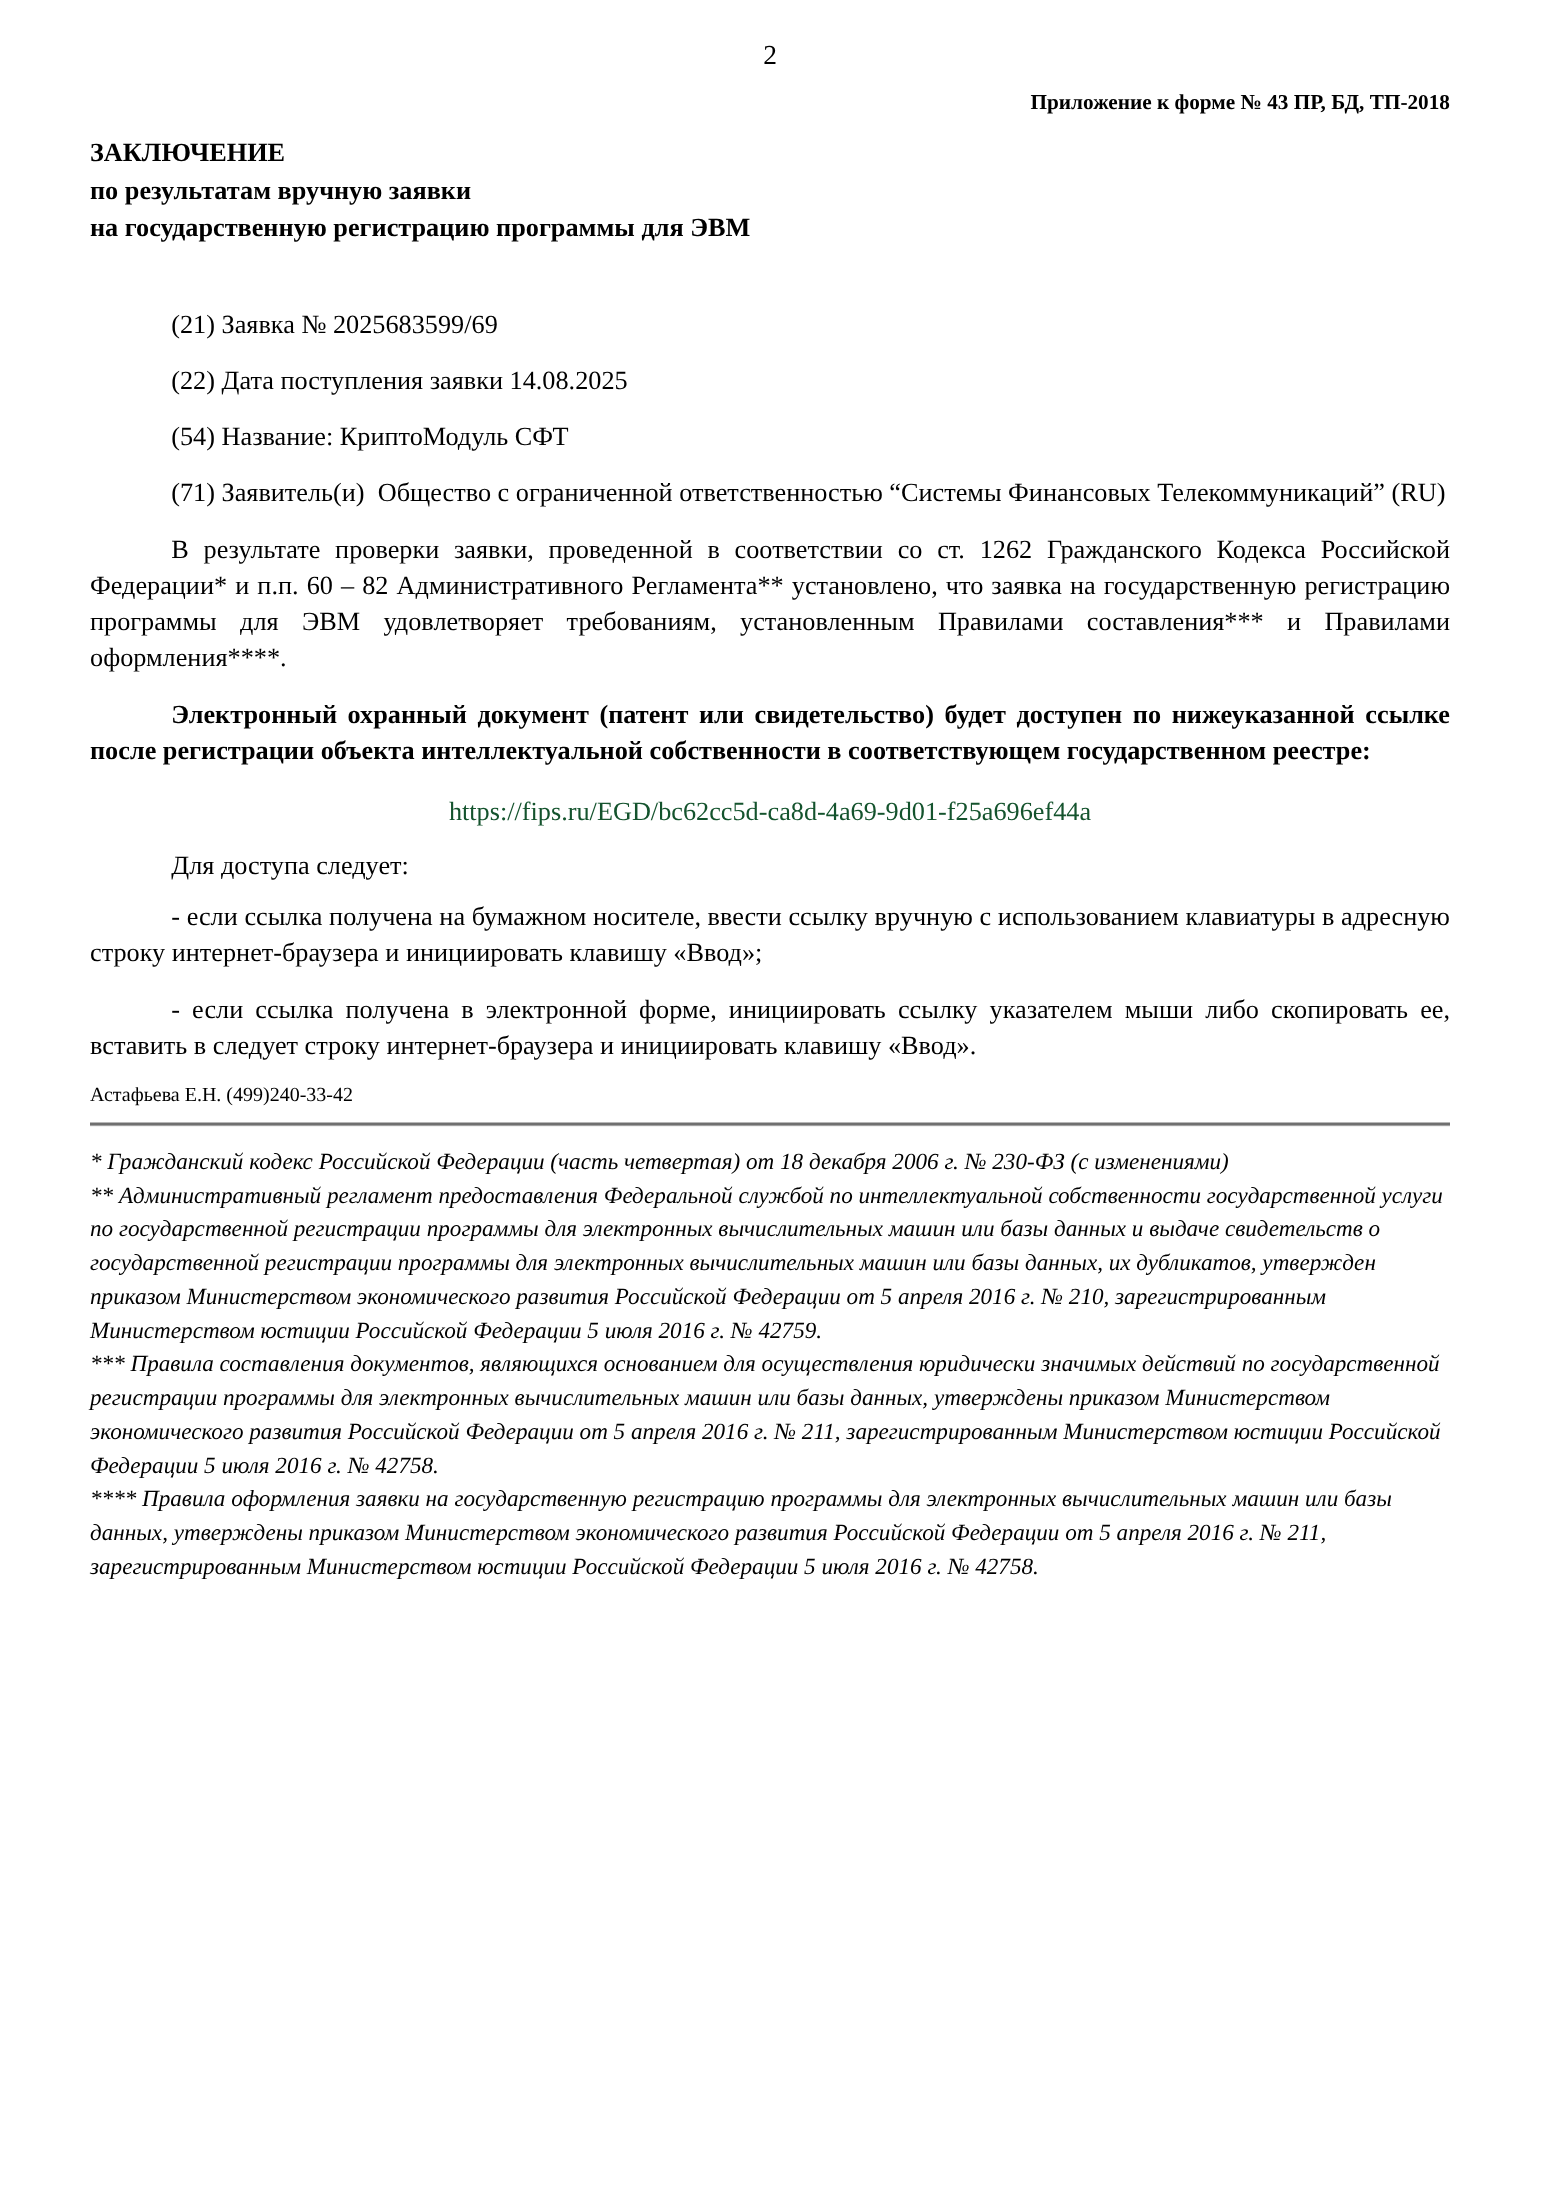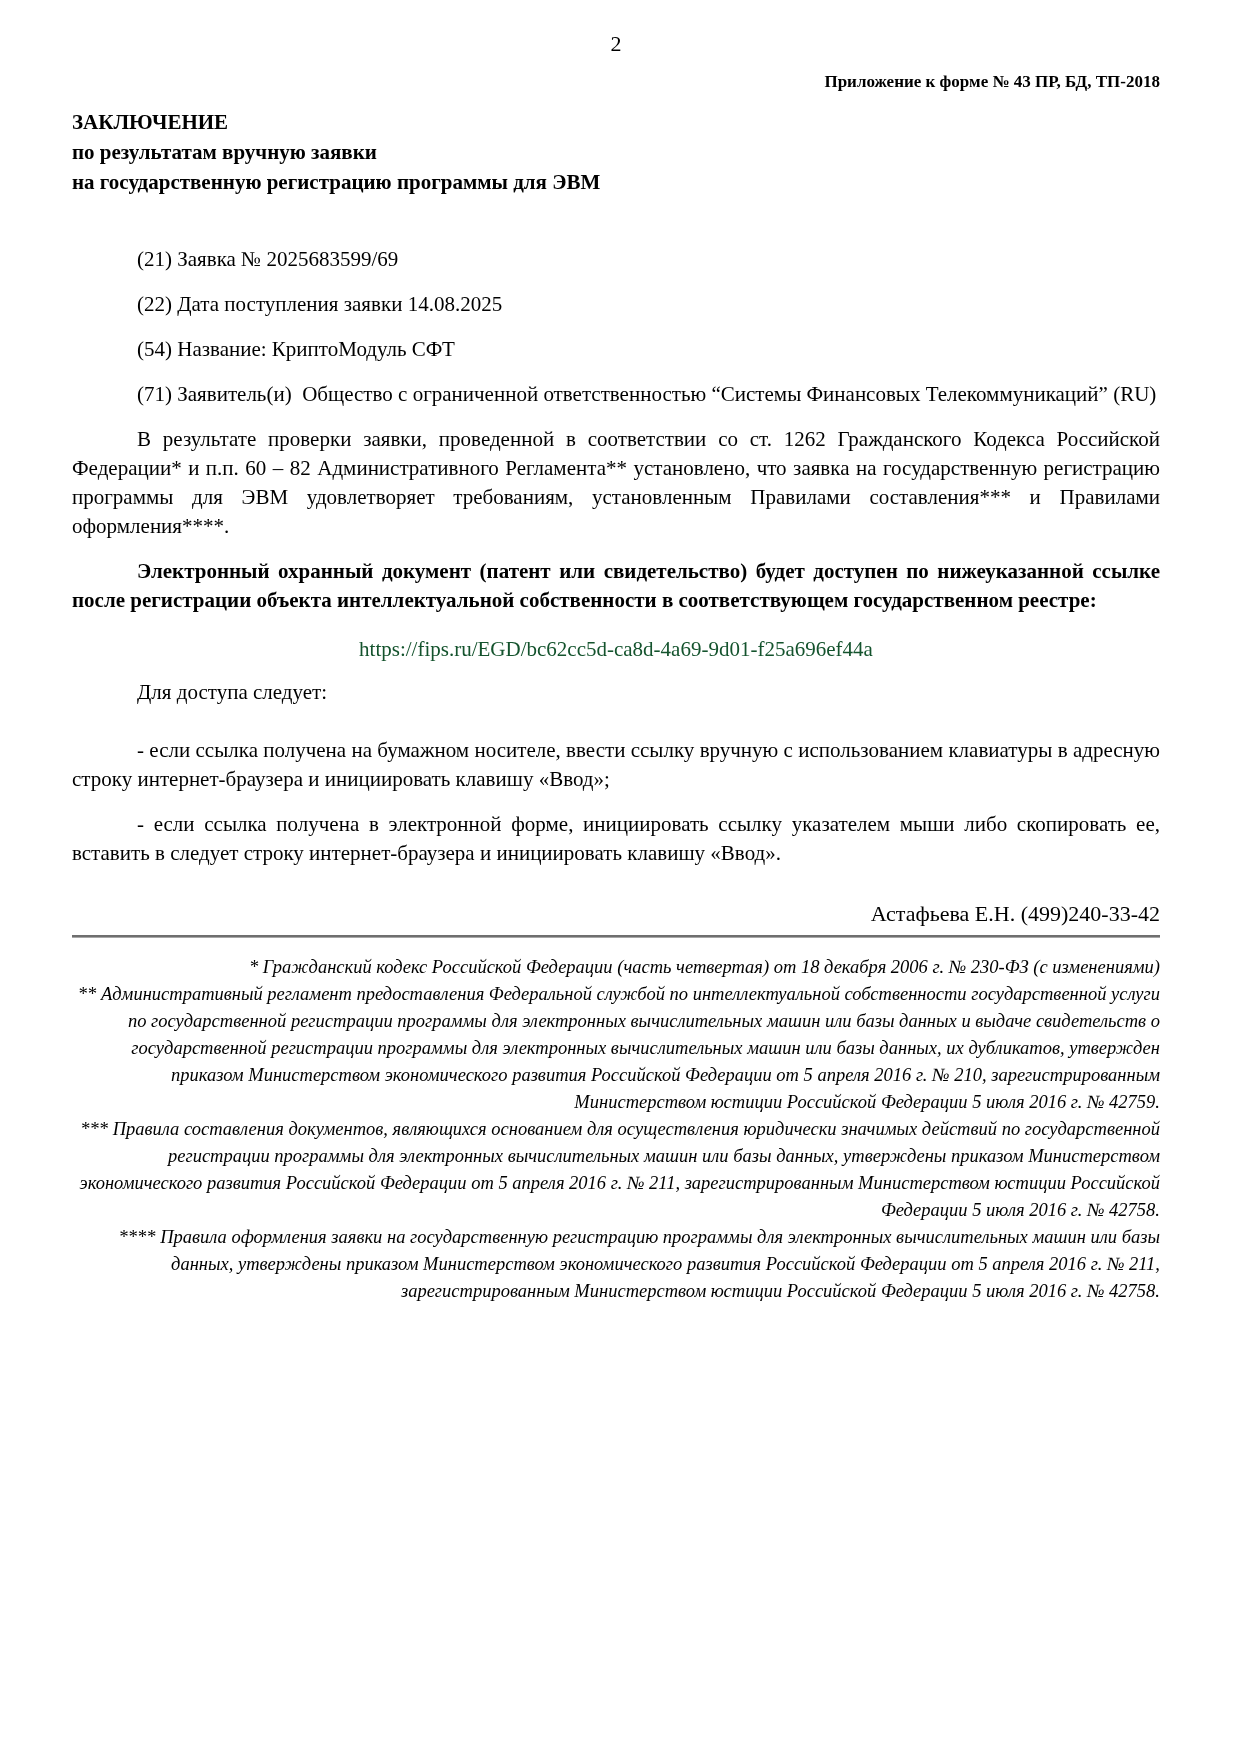--- a/index.html
+++ b/index.html
@@ -67,48 +67,46 @@
     line-height: 29px;
   }
   .link-line span {
     color: #14532d;
     text-decoration: none;
   }
   .access-intro {
     margin-top: 14px;
   }
   .bullet-1 {
-    margin-top: 29px;
+    margin-top: 12px;
   }
   .bullet-2 {
     margin-top: 16px;
   }
   .examiner {
-    margin: 34px 0 0 0;
-    font-size: 22px;
+    margin: 14px 0 0 0;
+    font-size: 16px;
     line-height: 23px;
     text-indent: 0;
-    text-align: right;
   }
   .divider {
     margin-top: 10px;
     height: 3px;
     width: 100%;
     background: linear-gradient(to bottom, #6f6f6f 55%, #c8c8c8);
   }
   .footnotes {
     margin-top: 16px;
     font-style: italic;
     font-size: 18.5px;
     line-height: 27px;
     text-align: left;
   }
   .footnote {
     margin: 0;
-    text-align: right;
   }
 </style>
 </head>
 <body>
 
 <div class="page">
 
   <p class="page-number">2</p>
 
   <p class="form-ref">Приложение к форме № 43 ПР, БД, ТП-2018</p>

